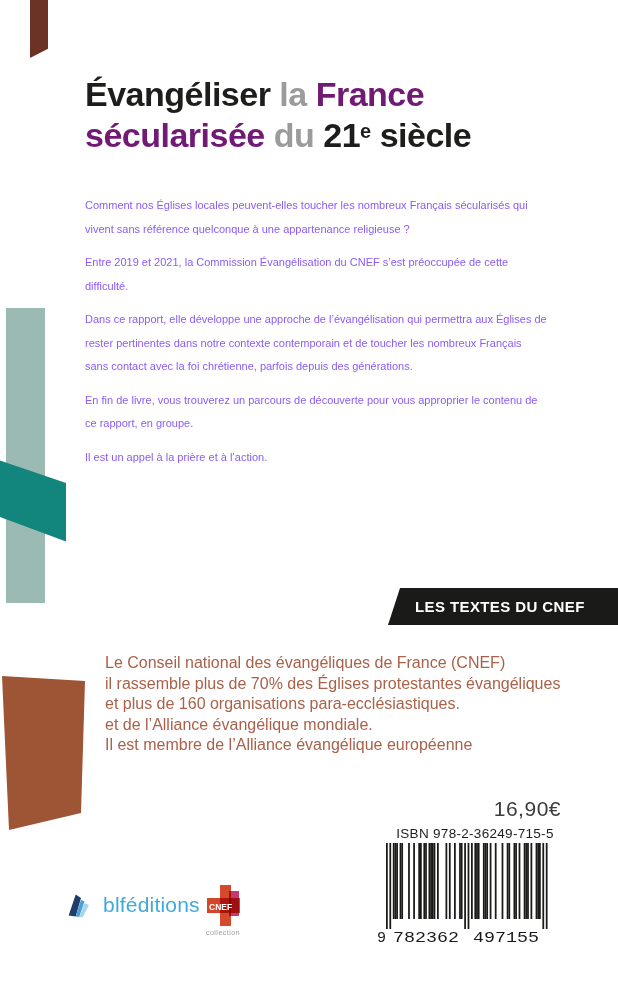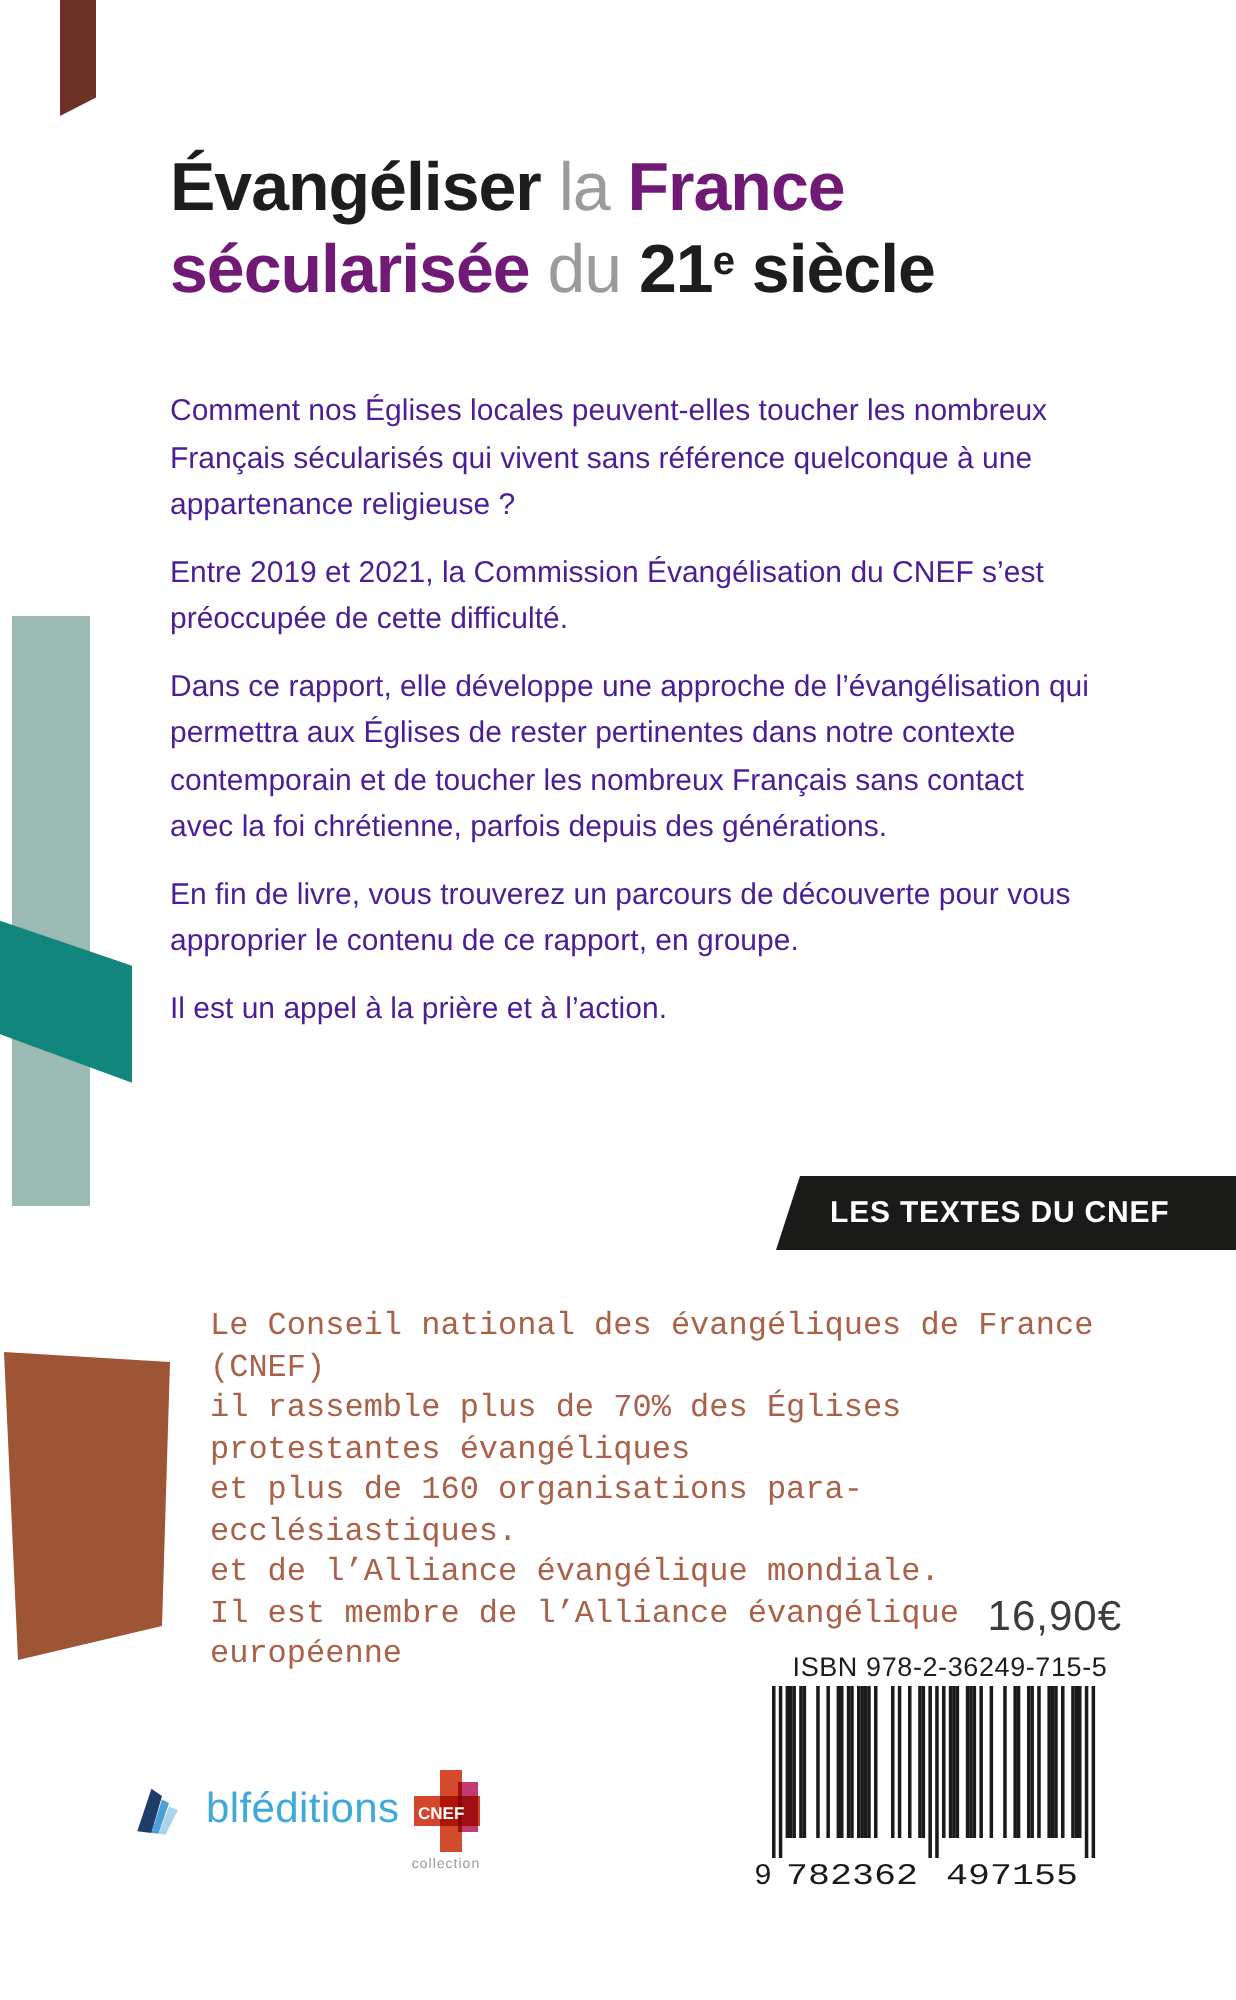--- a/index.html
+++ b/index.html
@@ -21,42 +21,42 @@
   }
   .quad-brown{
     position:absolute;left:0;top:670px;width:90px;height:164px;background:#9e5536;
     clip-path:polygon(2px 6px,85px 11px,81px 143px,9px 160px);
   }
   
   .title{
     position:absolute;left:85px;top:76px;width:480px;
     font-size:34px;line-height:37px;font-weight:bold;letter-spacing:-0.5px;color:#1d1d1b;
   }
-  .title .muted{color:#9c9b9b;font-weight:normal;}
+  .title .muted{color:#9c9b9b;font-weight:bold;}
   .title .brown{color:#701a75;}
   .title .sup{font-size:20px;vertical-align:9px;}
   
   .body-text{
     position:absolute;left:85px;top:194px;width:462px;
-    font-size:15px;line-height:23.5px;color:#4c1d95;
+    font-size:11px;line-height:23.5px;color:#8b5cf6;
   }
   .body-text p{margin:0 0 10px 0;}
   
   .banner{
     position:absolute;left:385px;top:588px;width:233px;height:37px;background:#1a1a18;
     clip-path:polygon(15px 0,100% 0,100% 100%,3px 100%);
   }
   .banner span{
     display:block;padding-left:30px;line-height:38px;color:#ffffff;
     font-size:15px;font-weight:bold;letter-spacing:0.4px;
   }
   
   .cnef-note{
     position:absolute;left:105px;top:653px;width:460px;
-    font-size:16px;line-height:20.5px;color:#aa6149;font-family:Liberation Mono, monospace;
+    font-size:16px;line-height:20.5px;color:#aa6149;
   }
   
   .price{
     position:absolute;left:396px;top:797px;width:165px;text-align:right;
     font-size:21px;color:#3c3c3b;letter-spacing:0.5px;
   }
   .isbn{
     position:absolute;left:385px;top:826px;width:180px;text-align:center;
     font-size:13.5px;color:#1d1d1b;letter-spacing:0.3px;
   }

